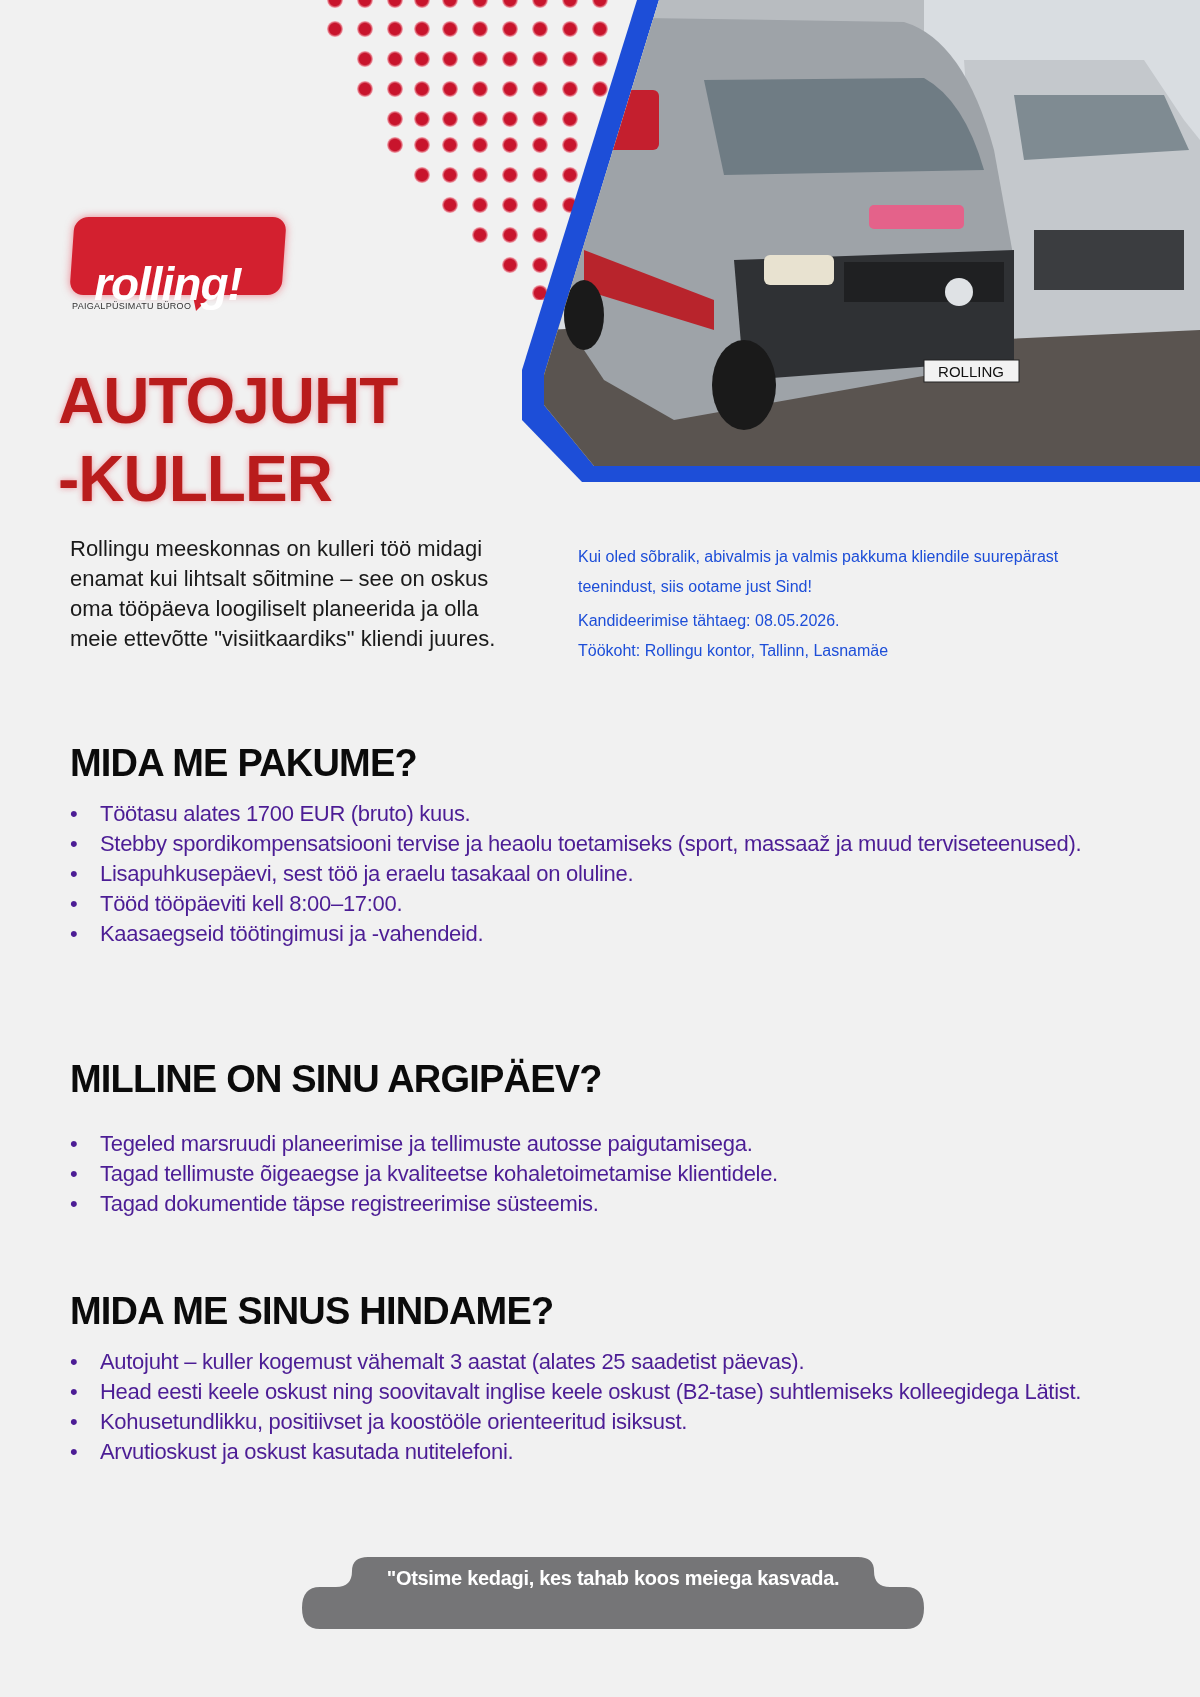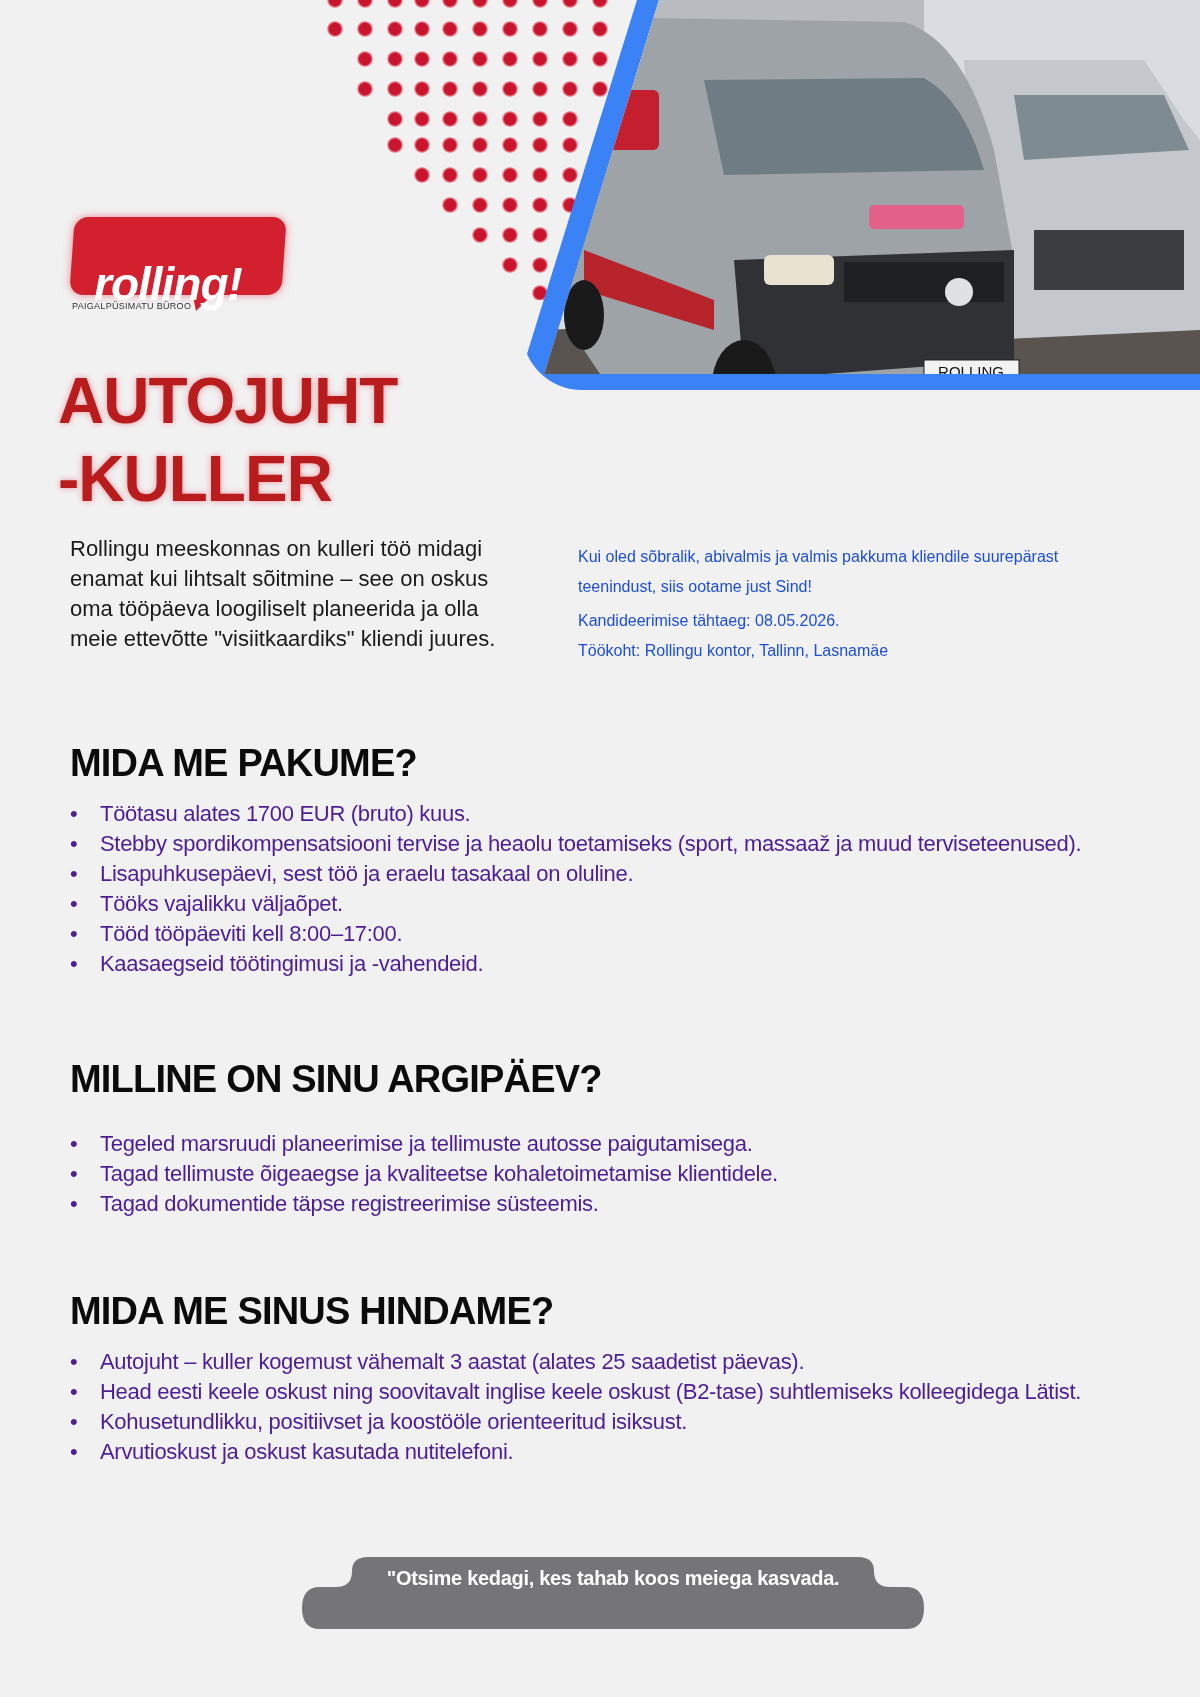--- a/index.html
+++ b/index.html
@@ -4,22 +4,22 @@
   <style>
     * { margin: 0; padding: 0; box-sizing: border-box; }
     html, body { width: 1200px; height: 1697px; background: #f1f1f1; overflow: hidden; }
     body { position: relative; font-family: "Liberation Sans", "DejaVu Sans", sans-serif; color: #111; }
 
     
     .dots { position: absolute; left: 320px; top: -10px; width: 320px; height: 310px; }
 
     
     .hero {
-      position: absolute; left: 522px; top: 0; width: 678px; height: 390px;
-      background: #3b82f6;
+      position: absolute; left: 522px; top: 0; width: 678px; height: 482px;
+      background: #1d4ed8;
       clip-path: polygon(115px 0, 678px 0, 678px 482px, 60px 482px, 0 420px, 0 370px);
       border-bottom-left-radius: 60px;
     }
     .hero-inner {
       position: absolute; left: 22px; top: 0; right: 0; bottom: 16px;
       clip-path: polygon(115px 0, 656px 0, 656px 466px, 50px 466px, 0 405px, 0 375px);
       background: linear-gradient(180deg, #dfe3e7 0%, #cfd4d8 18%, #9ea3a7 40%, #6f7478 60%, #4b4c4e 78%, #5b5652 100%);
       overflow: hidden;
     }
     .van { position: absolute; left: 0; top: 0; width: 656px; height: 466px; }
@@ -236,21 +236,20 @@
     <span>Töökoht: Rollingu kontor, Tallinn, Lasnamäe</span>
   </p>
 </div>
 
 <div class="section s1">
   <h2>MIDA ME PAKUME?</h2>
   <ul>
     <li>Töötasu alates 1700 EUR (bruto) kuus.</li>
     <li>Stebby spordikompensatsiooni tervise ja heaolu toetamiseks (sport, massaaž ja muud terviseteenused).</li>
     <li>Lisapuhkusepäevi, sest töö ja eraelu tasakaal on oluline.</li>
-    <li>Tööks vajalikku väljaõpet.</li>
     <li>Tööd tööpäeviti kell 8:00–17:00.</li>
     <li>Kaasaegseid töötingimusi ja -vahendeid.</li>
   </ul>
 </div>
 
 <div class="section s2">
   <h2>MILLINE ON SINU ARGIPÄEV?</h2>
   <ul>
     <li>Tegeled marsruudi planeerimise ja tellimuste autosse paigutamisega.</li>
     <li>Tagad tellimuste õigeaegse ja kvaliteetse kohaletoimetamise klientidele.</li>

